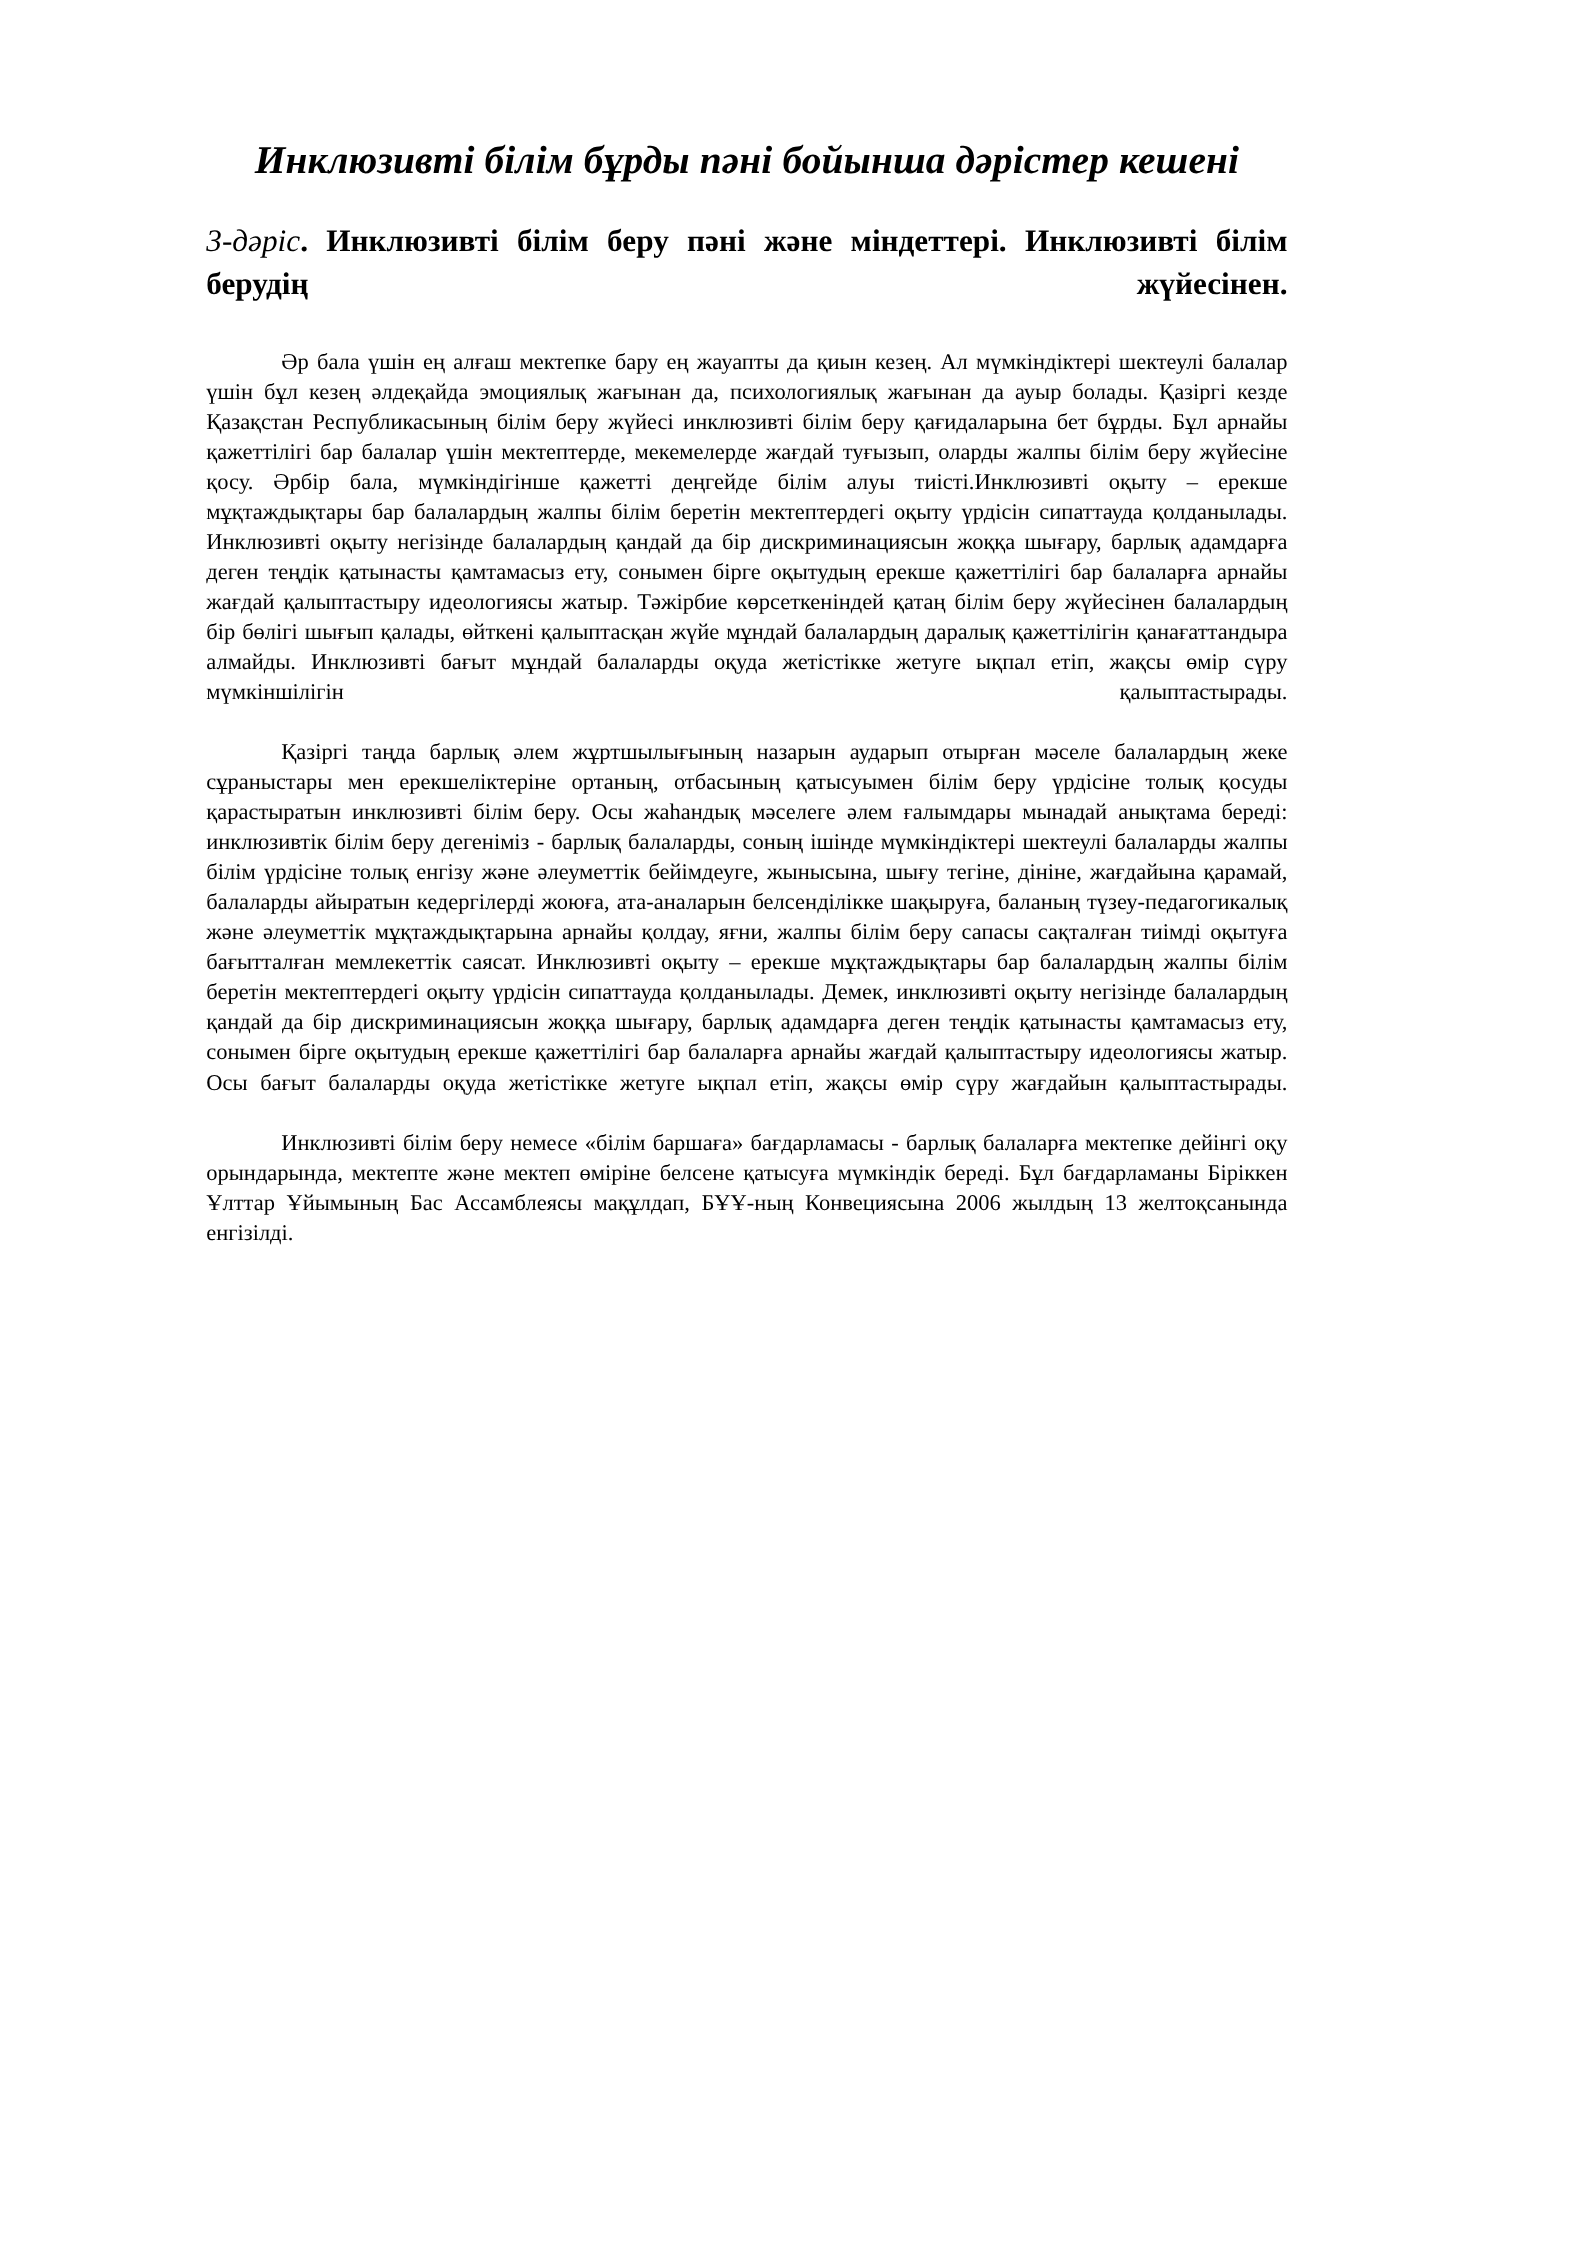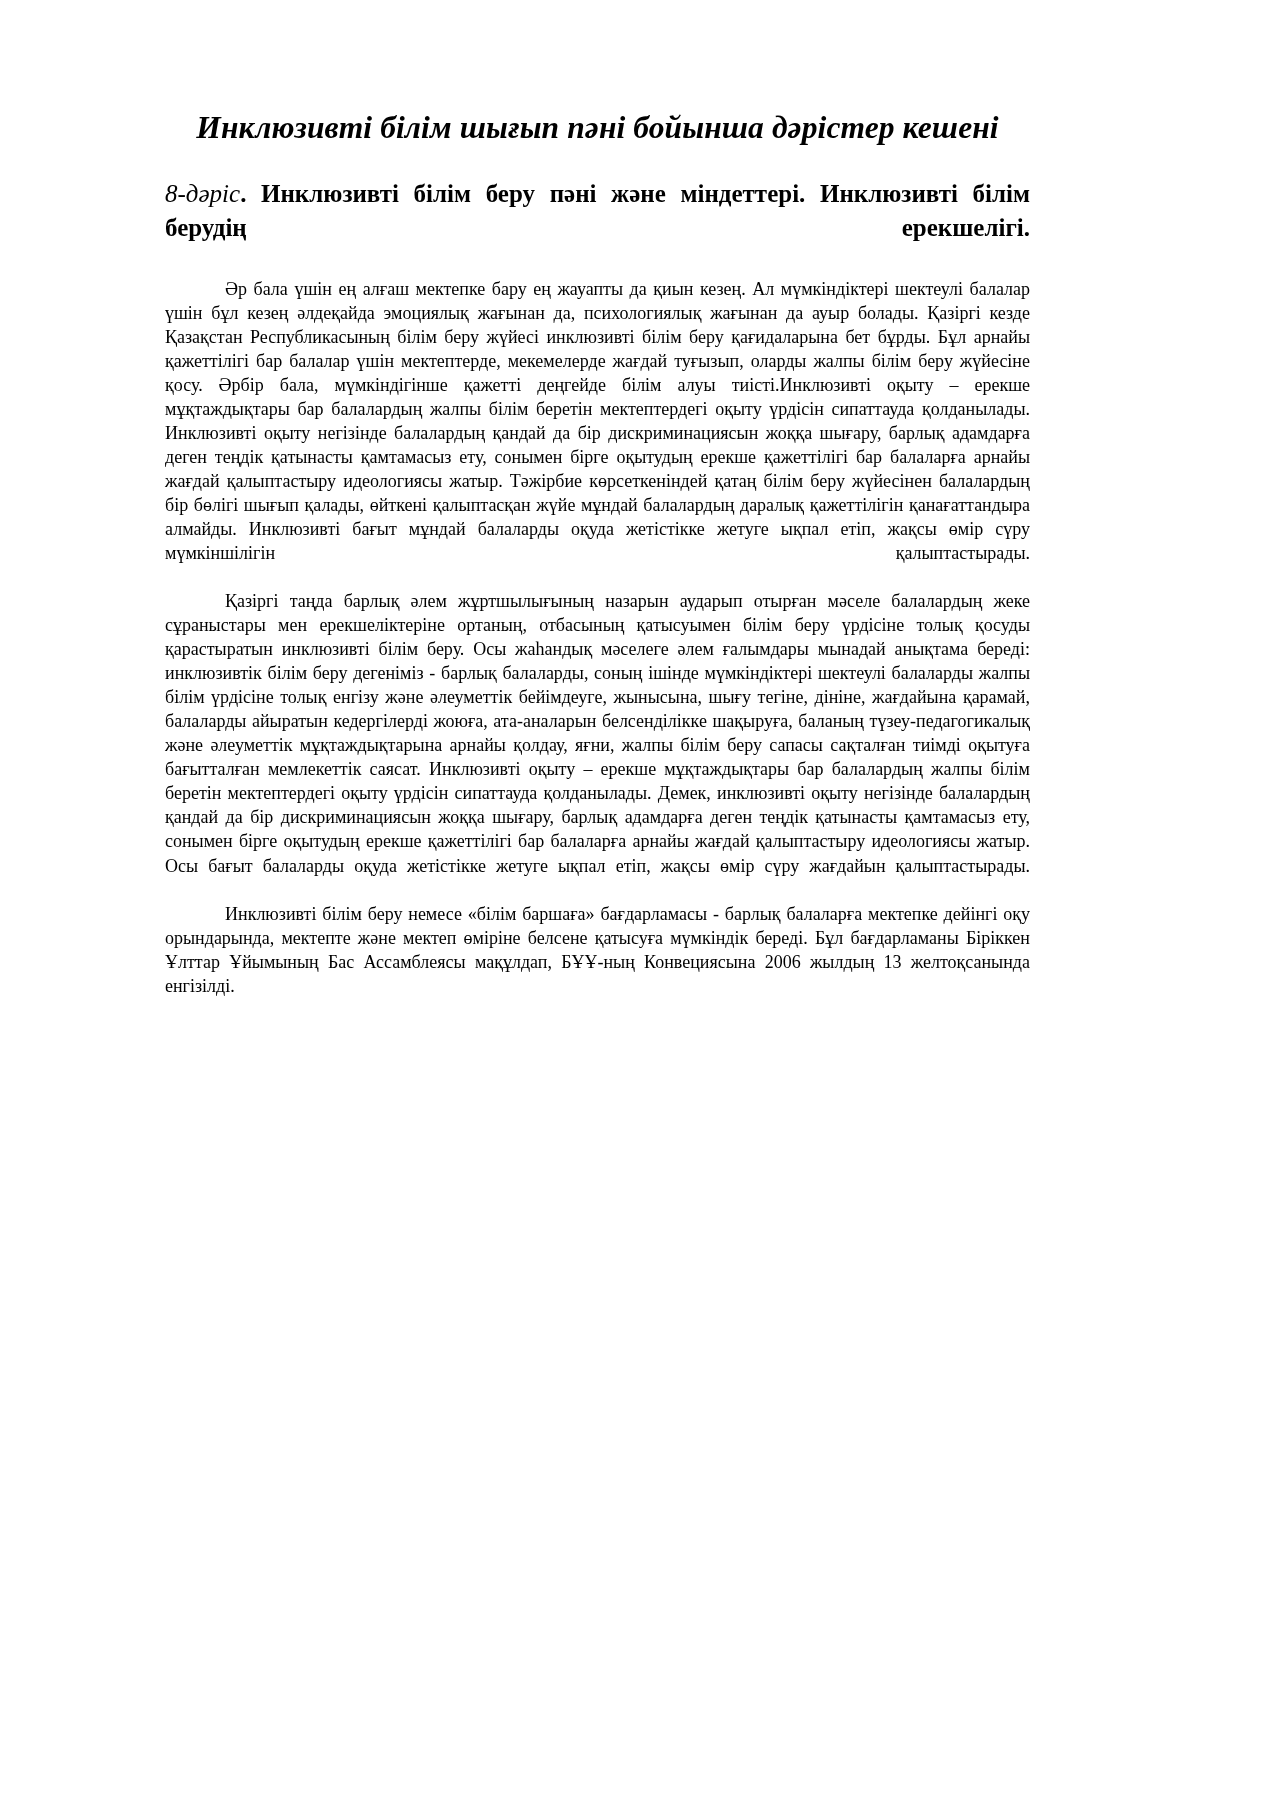--- a/index.html
+++ b/index.html
@@ -67,25 +67,25 @@
   }
   .content-block {
     width: 865px;
   }
 </style>
 </head>
 <body>
 
 <div class="page">
 
-  <h1 class="doc-title">Инклюзивті білім шығып пәні бойынша дәрістер кешені</h1>
+  <h1 class="doc-title">Инклюзивті білім бұрды пәні бойынша дәрістер кешені</h1>
 
   <div class="content-block">
 
-    <p class="lecture-heading"><span class="lec-num">8-дәріс</span><span>. </span><span>Инклюзивті білім беру пәні және міндеттері. Инклюзивті білім берудің ерекшелігі.</span></p>
+    <p class="lecture-heading"><span class="lec-num">3-дәріс</span><span>. </span><span>Инклюзивті білім беру пәні және міндеттері. Инклюзивті білім берудің жүйесінен.</span></p>
 
     <p class="body-par">Әр бала үшін ең алғаш мектепке бару ең жауапты да қиын кезең. Ал мүмкіндіктері шектеулі балалар үшін бұл кезең әлдеқайда эмоциялық жағынан да, психологиялық жағынан да ауыр болады. Қазіргі кезде Қазақстан Республикасының білім беру жүйесі инклюзивті білім беру қағидаларына бет бұрды. Бұл арнайы қажеттілігі бар балалар үшін мектептерде, мекемелерде жағдай туғызып, оларды жалпы білім беру жүйесіне қосу. Әрбір бала, мүмкіндігінше қажетті деңгейде білім алуы тиісті.Инклюзивті оқыту – ерекше мұқтаждықтары бар балалардың жалпы білім беретін мектептердегі оқыту үрдісін сипаттауда қолданылады. Инклюзивті оқыту негізінде балалардың қандай да бір дискриминациясын жоққа шығару, барлық адамдарға деген теңдік қатынасты қамтамасыз ету, сонымен бірге оқытудың ерекше қажеттілігі бар балаларға арнайы жағдай қалыптастыру идеологиясы жатыр. Тәжірбие көрсеткеніндей қатаң білім беру жүйесінен балалардың бір бөлігі шығып қалады, өйткені қалыптасқан жүйе мұндай балалардың даралық қажеттілігін қанағаттандыра алмайды. Инклюзивті бағыт мұндай балаларды оқуда жетістікке жетуге ықпал етіп, жақсы өмір сүру мүмкіншілігін қалыптастырады.</p>
 
     <p class="body-par">Қазіргі таңда барлық әлем жұртшылығының назарын аударып отырған мәселе балалардың жеке сұраныстары мен ерекшеліктеріне ортаның, отбасының қатысуымен білім беру үрдісіне толық қосуды қарастыратын инклюзивті білім беру. Осы жаһандық мәселеге әлем ғалымдары мынадай анықтама береді: инклюзивтік білім беру дегеніміз - барлық балаларды, соның ішінде мүмкіндіктері шектеулі балаларды жалпы білім үрдісіне толық енгізу және әлеуметтік бейімдеуге, жынысына, шығу тегіне, дініне, жағдайына қарамай, балаларды айыратын кедергілерді жоюға, ата-аналарын белсенділікке шақыруға, баланың түзеу-педагогикалық және әлеуметтік мұқтаждықтарына арнайы қолдау, яғни, жалпы білім беру сапасы сақталған тиімді оқытуға бағытталған мемлекеттік саясат. Инклюзивті оқыту – ерекше мұқтаждықтары бар балалардың жалпы білім беретін мектептердегі оқыту үрдісін сипаттауда қолданылады. Демек, инклюзивті оқыту негізінде балалардың қандай да бір дискриминациясын жоққа шығару, барлық адамдарға деген теңдік қатынасты қамтамасыз ету, сонымен бірге оқытудың ерекше қажеттілігі бар балаларға арнайы жағдай қалыптастыру идеологиясы жатыр. Осы бағыт балаларды оқуда жетістікке жетуге ықпал етіп, жақсы өмір сүру жағдайын  қалыптастырады.</p>
 
     <p class="body-par">Инклюзивті білім беру немесе «білім баршаға» бағдарламасы - барлық балаларға мектепке дейінгі оқу орындарында, мектепте және мектеп өміріне белсене қатысуға мүмкіндік береді. Бұл бағдарламаны  Біріккен Ұлттар Ұйымының Бас Ассамблеясы мақұлдап, БҰҰ-ның Конвециясына 2006 жылдың  13 желтоқсанында енгізілді.</p>
 
   </div>
 </div>
 

